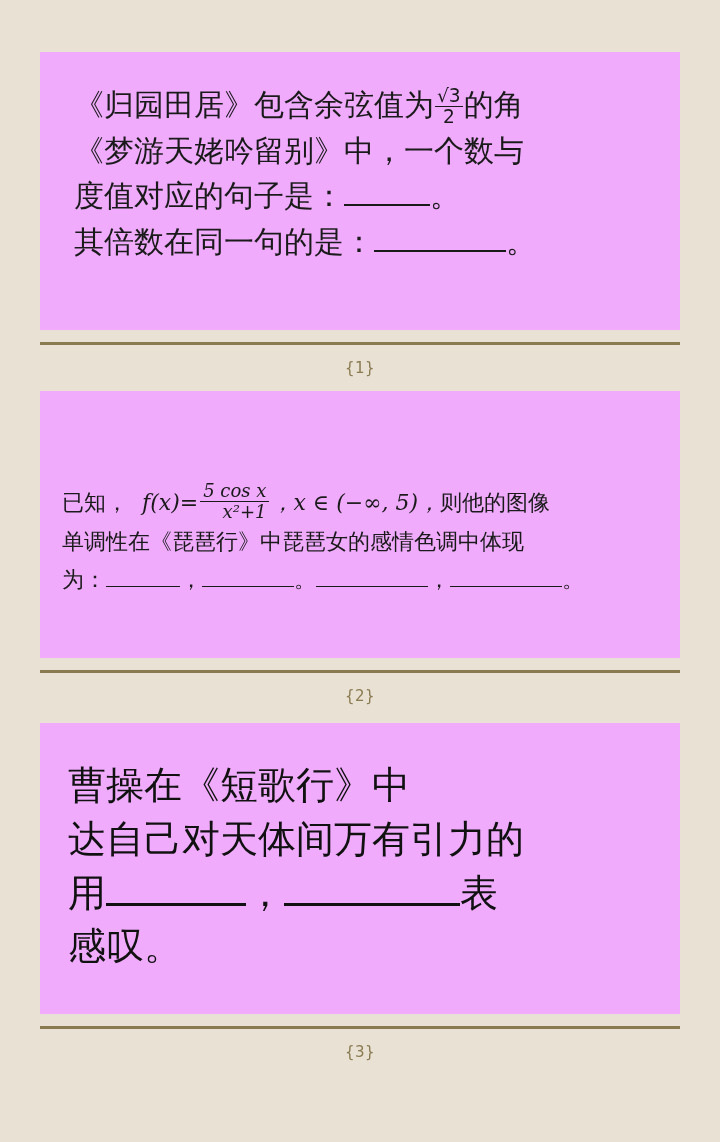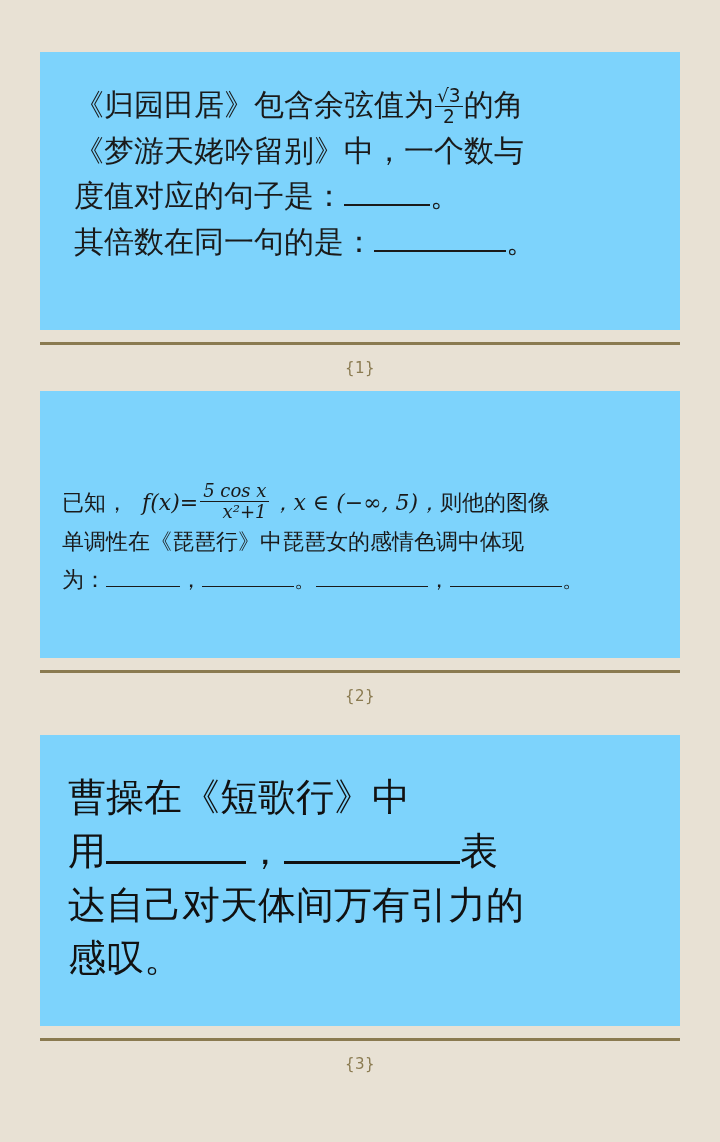--- a/index.html
+++ b/index.html
@@ -14,36 +14,36 @@
     overflow: hidden;
   }
   .page {
     width: 720px;
     height: 1142px;
     position: relative;
     background: #e8e1d4;
     box-sizing: border-box;
   }
   .card {
-    background: #7dd3fc;
+    background: #f0abfc;
     margin: 0 40px;
     box-sizing: border-box;
   }
   .card-1 {
     margin-top: 52px;
     padding: 30px 34px 28px 34px;
     min-height: 278px;
   }
   .card-2 {
     margin-top: 0;
     padding: 90px 22px 58px 22px;
     min-height: 250px;
   }
   .card-3 {
-    margin-top: 16px;
+    margin-top: 4px;
     padding: 36px 16px 40px 28px;
     min-height: 262px;
   }
   .sep {
     margin: 12px 40px 0 40px;
     border-top: 3px solid #8a7a50;
     padding-top: 0;
   }
   .sep-label {
     text-align: center;
@@ -140,22 +140,22 @@
     </div>
   </div>
 
   <div class="sep">
     <div class="sep-label">{2}</div>
   </div>
 
   <div class="card card-3">
     <div class="q3">
       <span class="line">曹操在《短歌行》中</span>
+      <span class="line">达自己对天体间万有引力的</span>
       <span class="line"><span>用</span><span class="blank-a"></span><span>，</span><span class="blank-b"></span><span>表</span></span>
-      <span class="line">达自己对天体间万有引力的</span>
       <span class="line">感叹。</span>
     </div>
   </div>
 
   <div class="sep">
     <div class="sep-label">{3}</div>
   </div>
 
 </div>
 

